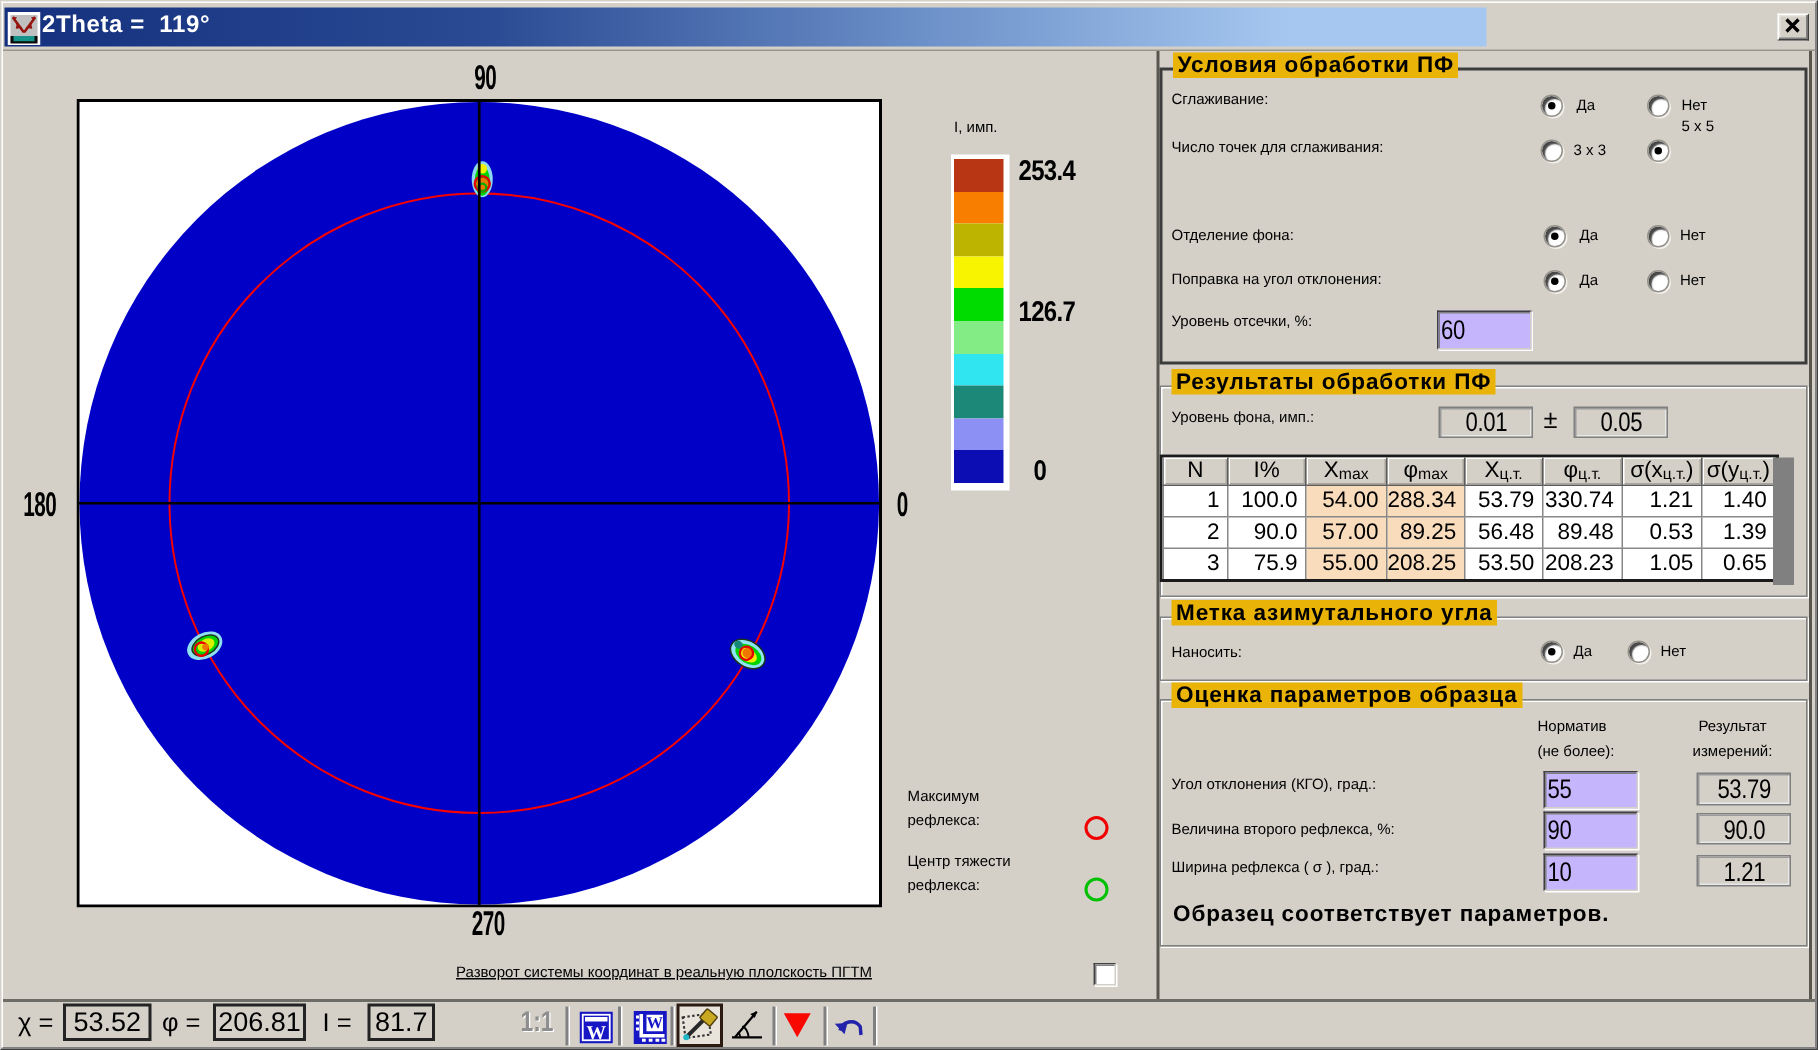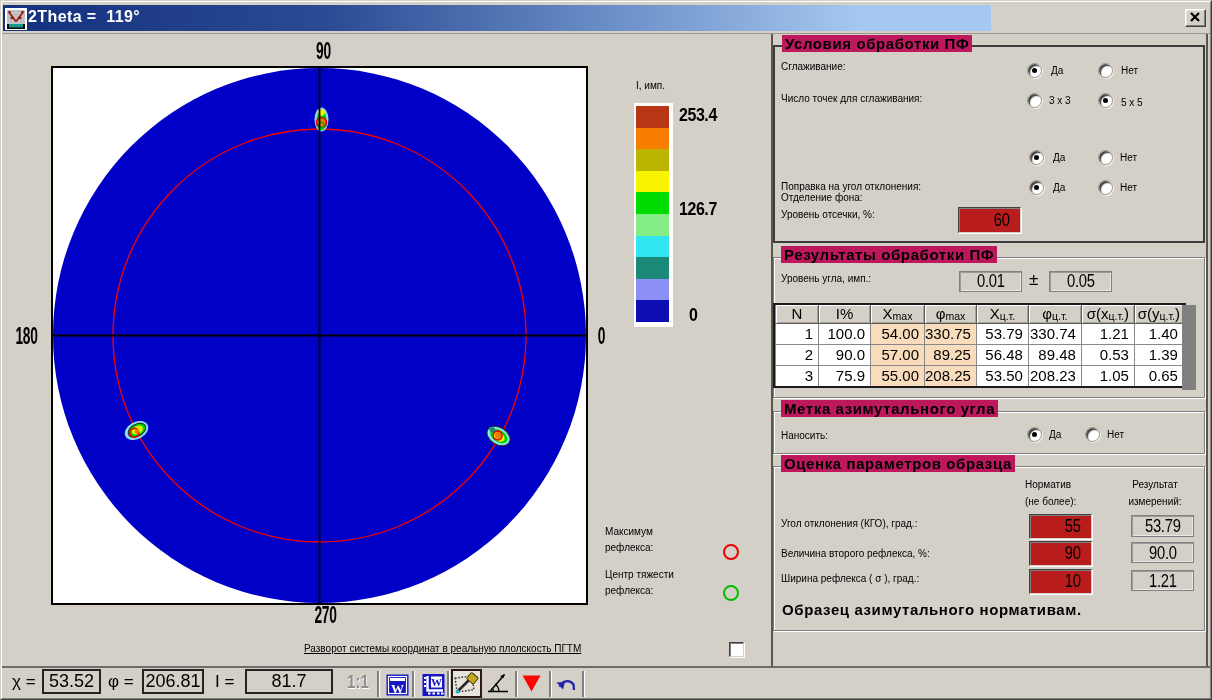--- a/index.html
+++ b/index.html
@@ -10,27 +10,27 @@
 
 #title{left:3px;top:5px;width:988px;height:26px;background:linear-gradient(to right,#14307E 0%,#2B4B94 33%,#6C90C8 62%,#A6C8F0 87%,#A6C8F0 100%);text-decoration:underline;}
 #ttext{left:25px;top:3px;color:#fff;font-weight:bold;font-size:16px;letter-spacing:0.4px;}
 #closebtn{left:1185px;top:9px;width:21px;height:18px;background:#D4D0C8;border-top:1px solid #fff;border-left:1px solid #fff;border-right:1px solid #404040;border-bottom:1px solid #404040;box-shadow:inset -1px -1px 0 #808080,inset 1px 1px 0 #E8E5DE;}
 
 #topline{left:2px;top:33px;width:1208px;height:1px;background:#9a968e;}
 #rpanel{left:771px;top:34px;width:437px;height:633px;border-left:2px solid #58564f;border-right:2px solid #58564f;background:#D4D0C8;}
 
 .grp{border:1px solid #808080;box-shadow:inset 1px 1px 0 #fff,1px 1px 0 #fff;}
 .grpd{border:2px solid #3c3c3c;}
-.gtitle{position:absolute;top:-12px;left:7px;background:#be185d;padding:0 3px;font-weight:bold;font-size:15px;letter-spacing:0.6px;white-space:nowrap;}
+.gtitle{position:absolute;top:-12px;left:7px;background:#eab308;padding:0 3px;font-weight:bold;font-size:15px;letter-spacing:0.6px;white-space:nowrap;}
 .lab{position:absolute;font-size:10px;white-space:nowrap;line-height:17px;}
 
 .rad{position:absolute;width:15px;height:15px;border-radius:50%;background:#fff;box-shadow:inset 2px 2px 1px #474747, inset -1.5px -1.5px 0.5px #fff, 1px 1px 0 #f2f0ea;border:1px solid #94908a;}
 .rad.on::after{content:"";position:absolute;left:4.2px;top:4.2px;width:5.2px;height:5.2px;border-radius:50%;background:#000;}
 
-.inp{position:absolute;background:#b91c1c;border:1px solid;border-color:#404040 #D4D0C8 #D4D0C8 #404040;box-shadow:inset 1px 1px 0 #808080, 1px 1px 0 #fff;text-align:center;font-size:15px;line-height:22px;padding-left:24px;}
+.inp{position:absolute;background:#c4b5fd;border:1px solid;border-color:#404040 #D4D0C8 #D4D0C8 #404040;box-shadow:inset 1px 1px 0 #808080, 1px 1px 0 #fff;font-size:15px;line-height:22px;}
 .ro{position:absolute;background:#D4D0C8;border:1px solid #808080;box-shadow:inset 1px 1px 0 #9a9a9a,inset -1px -1px 0 #e8e8e8;text-align:center;font-size:15px;line-height:20px;}
 
 .sf{position:absolute;background:#D4D0C8;border:2px solid #232323;text-align:center;font-size:18px;line-height:21px;top:669px;height:25px;}
 .sep{position:absolute;width:2px;height:26px;background:#808080;box-shadow:1px 0 0 #fff;}
 .nv{display:inline-block;font-size:18px;transform:scaleX(0.82);letter-spacing:-0.3px;}
 .plab{width:41px;text-align:center;font-size:23px;line-height:24px;font-weight:bold;transform:scaleX(0.6);transform-origin:center;letter-spacing:-0.5px;}
 .lnum{font-size:19px;line-height:20px;font-weight:bold;transform:scaleX(0.84);transform-origin:left;letter-spacing:-0.5px;}
 
 #tbl{border-collapse:separate;border-spacing:0;}
 #tbl th{background:#D4D0C8;font-weight:normal;height:18px;border-right:1px solid #5c5c5c;border-bottom:1px solid #5c5c5c;box-shadow:inset 1px 1px 0 #fff,inset -1px -1px 0 #a8a49c;padding:0;font-size:15px;}
@@ -127,21 +127,21 @@
 
 <div class="lab" style="left:304px;top:640px;text-decoration:underline;">Разворот системы координат в реальную плолскость ПГТМ</div>
 <div class="a" style="left:729px;top:642px;width:15px;height:15px;background:#fff;border:1px solid;border-color:#404040 #D4D0C8 #D4D0C8 #404040;box-shadow:inset 1px 1px 0 #808080,1px 1px 0 #fff;"></div>
 
 <div class="a" style="left:2px;top:666px;width:1208px;height:1.5px;background:#6e6c66;"></div>
 <div class="lab" style="left:12px;top:673px;font-size:17px;">χ =</div>
 <div class="sf" style="left:42px;width:59px;">53.52</div>
 <div class="lab" style="left:108px;top:673px;font-size:17px;">φ =</div>
 <div class="sf" style="left:142px;width:62px;">206.81</div>
 <div class="lab" style="left:215px;top:673px;font-size:17px;">I =</div>
-<div class="sf" style="left:245px;width:88px;">81.7</div>
+<div class="sf" style="left:245px;width:45px;">81.7</div>
 <div id="toolbar" class="a" style="left:336px;top:670px;width:260px;height:27px;">
 <div class="a" style="left:11px;top:2px;font-size:19px;line-height:20px;font-weight:bold;color:#8e8e8e;text-shadow:1px 1px 0 #fff;transform:scaleX(0.8);transform-origin:left;">1:1</div>
 <div class="sep" style="left:41px;top:1px;"></div>
 <div class="tbtn" style="left:49px;top:1px;">
  <svg width="26" height="26">
         <rect x="1.5" y="3.5" width="22" height="21" fill="#1616C4"></rect>
         <rect x="3.5" y="5.5" width="18" height="17" fill="none" stroke="#fff" stroke-width="1.2"></rect>
         <rect x="5" y="7" width="15" height="3" fill="#fff"></rect>
         <text x="12.5" y="21.5" font-family="Liberation Serif" font-size="13" font-weight="bold" fill="#fff" text-anchor="middle">W</text>
       </svg>
@@ -203,38 +203,38 @@
 </div>
 <div class="lab" style="left:781px;top:58px;">Сглаживание:</div>
 <div class="rad on" style="left:1027px;top:63px;"></div>
 <div class="lab" style="left:1051px;top:62px;">Да</div>
 <div class="rad" style="left:1098px;top:63px;"></div>
 <div class="lab" style="left:1121px;top:62px;">Нет</div>
 <div class="lab" style="left:781px;top:90px;">Число точек для сглаживания:</div>
 <div class="rad" style="left:1027px;top:93px;"></div>
 <div class="lab" style="left:1049px;top:92px;">3 x 3</div>
 <div class="rad on" style="left:1098px;top:93px;"></div>
-<div class="lab" style="left:1121px;top:94px;">5 x 5</div>
-<div class="lab" style="left:781px;top:149px;margin-top:40px;">Отделение фона:</div>
+<div class="lab" style="left:1121px;top:76px;">5 x 5</div>
+<div class="lab" style="left:781px;top:149px;">Отделение фона:</div>
 <div class="rad on" style="left:1029px;top:150px;"></div>
 <div class="lab" style="left:1053px;top:149px;">Да</div>
 <div class="rad" style="left:1098px;top:150px;"></div>
 <div class="lab" style="left:1120px;top:149px;">Нет</div>
 <div class="lab" style="left:781px;top:178px;">Поправка на угол отклонения:</div>
 <div class="rad on" style="left:1029px;top:180px;"></div>
 <div class="lab" style="left:1053px;top:179px;">Да</div>
 <div class="rad" style="left:1098px;top:180px;"></div>
 <div class="lab" style="left:1120px;top:179px;">Нет</div>
 <div class="lab" style="left:781px;top:206px;">Уровень отсечки, %:</div>
 <div class="inp" style="left:958px;top:207px;width:63px;height:26px;line-height:24px;"><span class="nv">60</span></div>
 
 <div class="a grp" style="left:773px;top:257px;width:432px;height:141px;">
 <div class="gtitle">Результаты обработки ПФ</div>
 </div>
-<div class="lab" style="left:781px;top:270px;">Уровень угла, имп.:</div>
+<div class="lab" style="left:781px;top:270px;">Уровень фона, имп.:</div>
 <div class="ro" style="left:959px;top:271px;width:63px;height:21px;line-height:19px;"><span class="nv">0.01</span></div>
 <div class="lab" style="left:1029px;top:271px;font-size:17px;">±</div>
 <div class="ro" style="left:1049px;top:271px;width:63px;height:21px;line-height:19px;"><span class="nv">0.05</span></div>
 
 <div class="a" id="tblwrap" style="left:773px;top:303px;border:2px solid #1a1a1a;background:#fff;">
 <table id="tbl" style="border-collapse:collapse;table-layout:fixed;font-size:15px;">
 <colgroup>
         <col style="width:43px">
         <col style="width:52px">
         <col style="width:54px">
@@ -252,21 +252,21 @@
           <th>φ<sub>max</sub></th>
           <th>Х<sub>ц.т.</sub></th>
           <th>φ<sub>ц.т.</sub></th>
           <th>σ(х<sub>ц.т.</sub>)</th>
           <th>σ(у<sub>ц.т.</sub>)</th>
 </tr>
 <tr>
           <td>1</td>
           <td>100.0</td>
           <td class="hl">54.00</td>
-          <td class="hl">330.75</td>
+          <td class="hl">288.34</td>
           <td>53.79</td>
           <td>330.74</td>
           <td>1.21</td>
           <td>1.40</td>
         </tr>
 <tr>
           <td>2</td>
           <td>90.0</td>
           <td class="hl">57.00</td>
           <td class="hl">89.25</td>
@@ -306,13 +306,13 @@
 <div class="lab" style="left:1113px;top:476px;width:84px;text-align:center;">Результат<br>измерений:</div>
 <div class="lab" style="left:781px;top:515px;">Угол отклонения (КГО), град.:</div>
 <div class="inp" style="left:1029px;top:514px;width:63px;height:25px;line-height:23px;"><span class="nv">55</span></div>
 <div class="ro" style="left:1131px;top:515px;width:63px;height:22px;"><span class="nv">53.79</span></div>
 <div class="lab" style="left:781px;top:545px;">Величина второго рефлекса, %:</div>
 <div class="inp" style="left:1029px;top:541px;width:63px;height:25px;line-height:23px;"><span class="nv">90</span></div>
 <div class="ro" style="left:1131px;top:542px;width:63px;height:21px;"><span class="nv">90.0</span></div>
 <div class="lab" style="left:781px;top:570px;">Ширина рефлекса ( σ ), град.:</div>
 <div class="inp" style="left:1029px;top:569px;width:63px;height:25px;line-height:23px;"><span class="nv">10</span></div>
 <div class="ro" style="left:1131px;top:570px;width:63px;height:21px;"><span class="nv">1.21</span></div>
-<div class="lab" style="left:782px;top:601px;font-weight:bold;font-size:15px;letter-spacing:0.6px;">Образец азимутального нормативам.</div>
+<div class="lab" style="left:782px;top:601px;font-weight:bold;font-size:15px;letter-spacing:0.6px;">Образец соответствует параметров.</div>
 
 </body></html>

